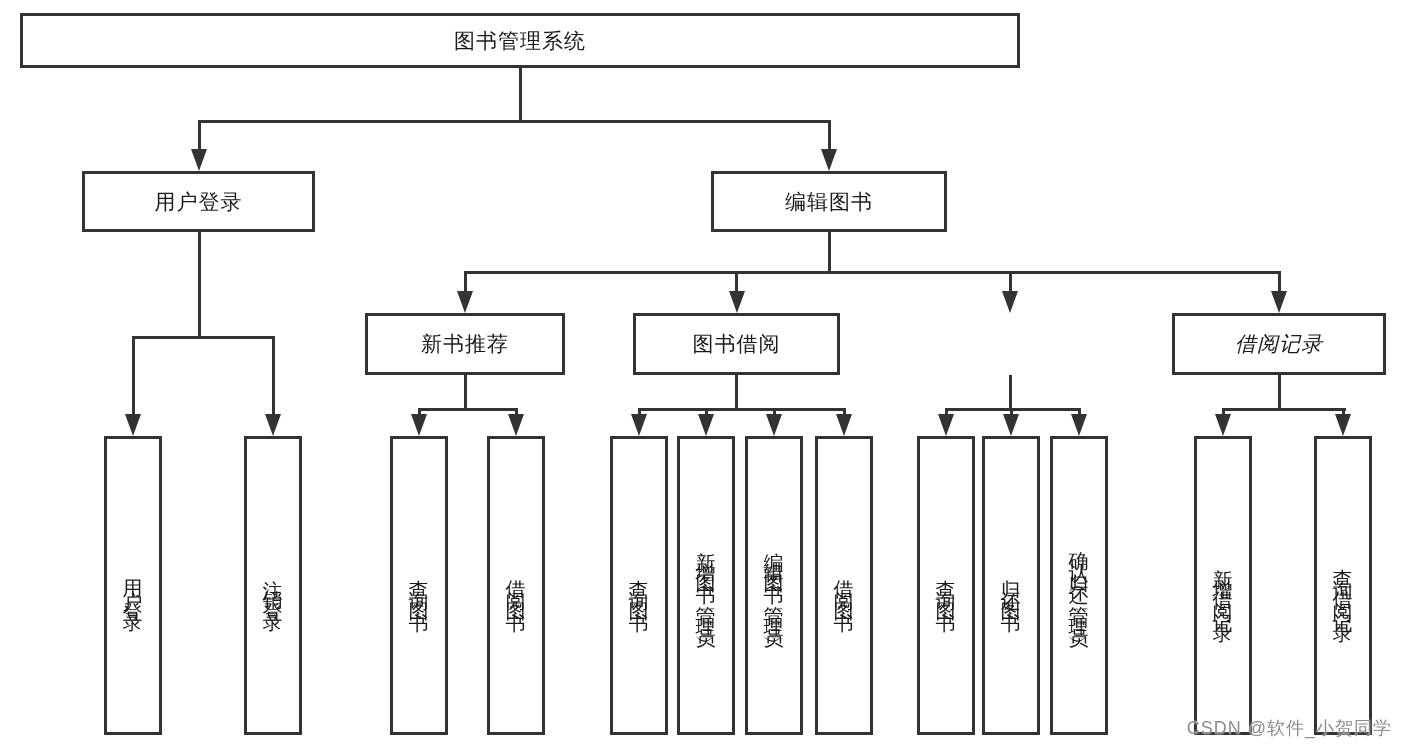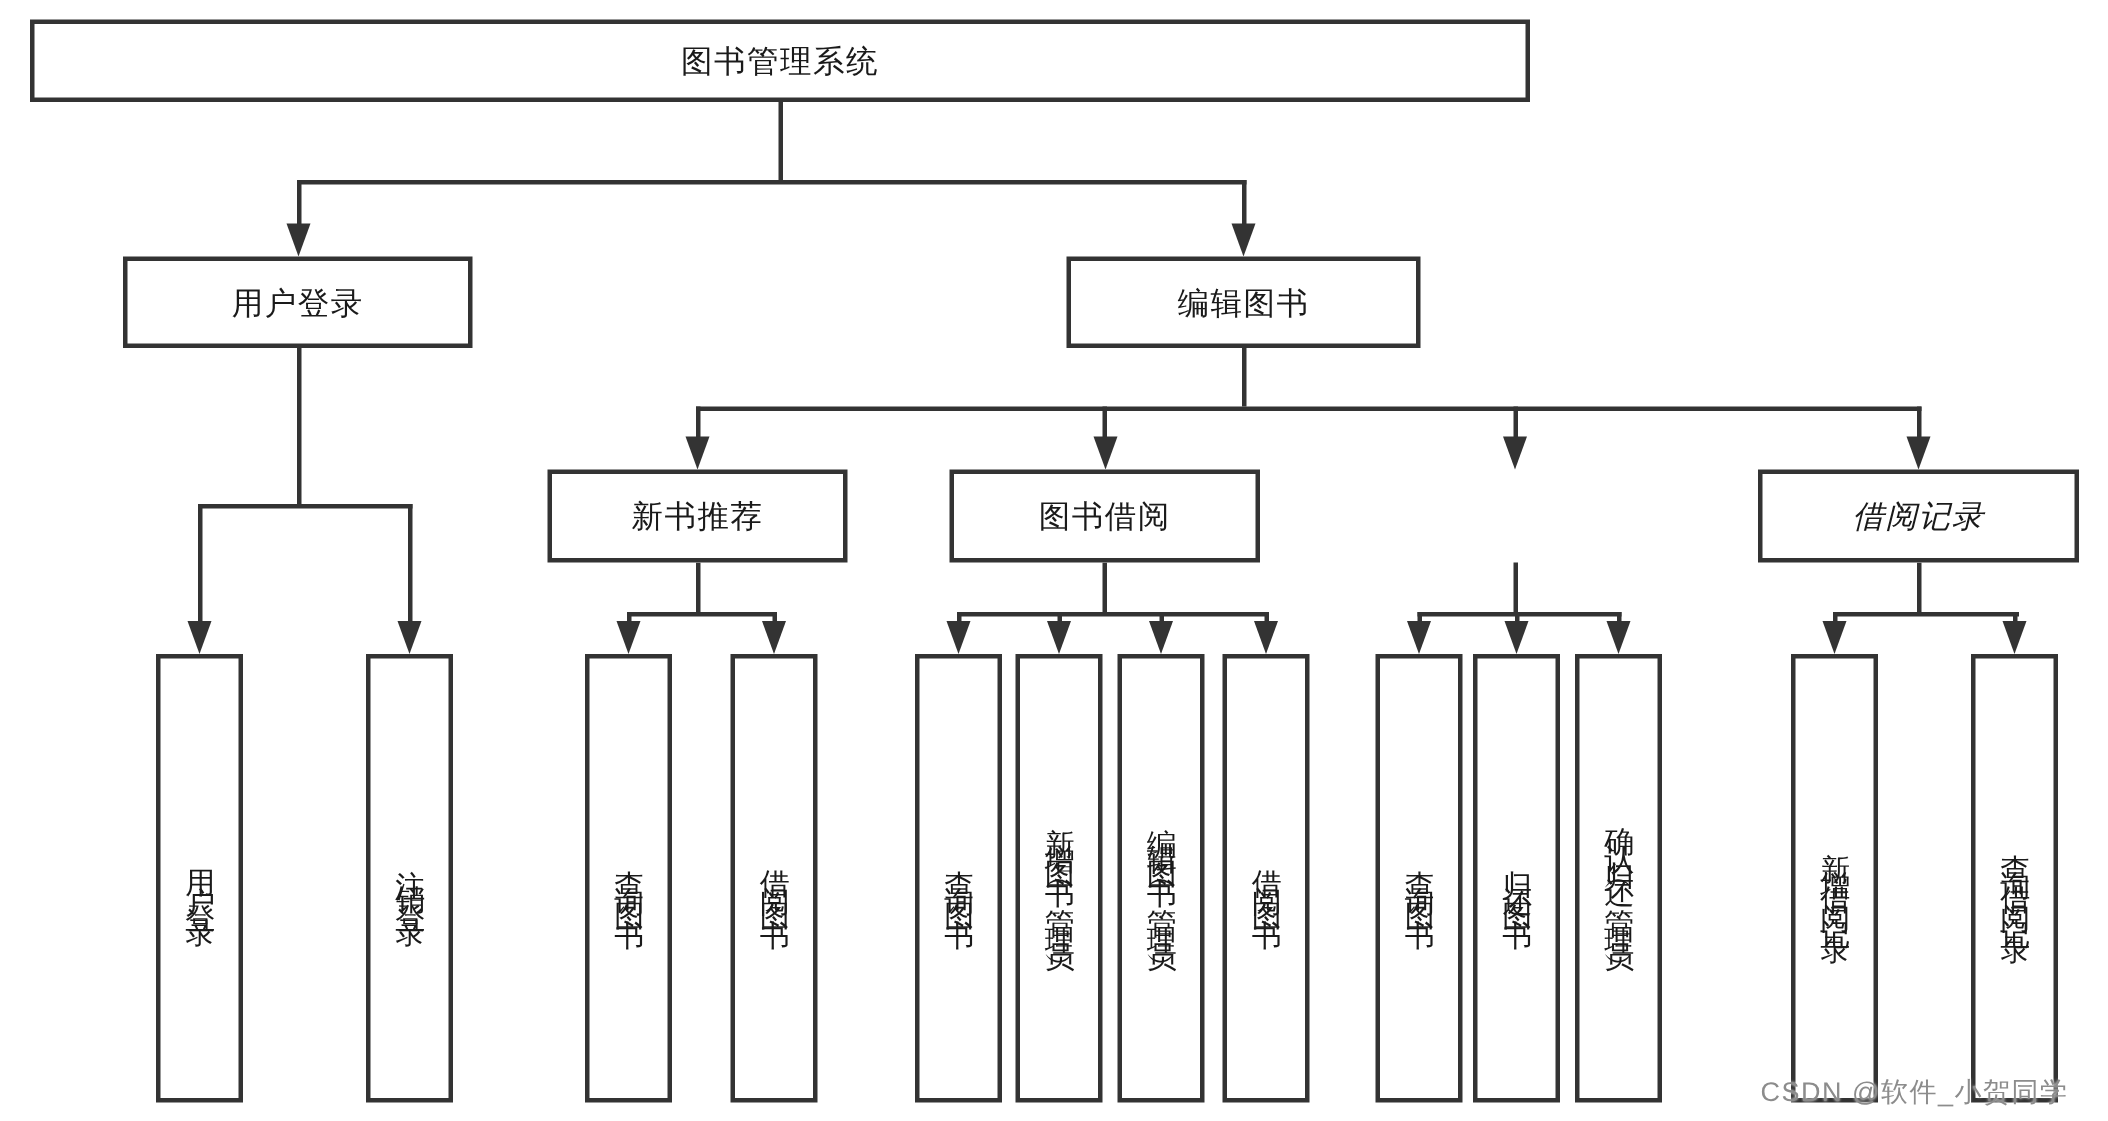--- a/index.html
+++ b/index.html
@@ -57,21 +57,21 @@
     position:absolute;
     width:0;height:0;
     border-left:8px solid transparent;
     border-right:8px solid transparent;
     border-top:22px solid var(--line);
     z-index:1;
   }
   .watermark{
     position:absolute;
     top:716px;
-    right:26px;
+    right:13px;
     font-size:18px;
     letter-spacing:1px;
     color:var(--watermark);
     z-index:3;
     text-shadow:0 0 2px #ffffff;
   }
 </style>
 </head>
 <body>
 

